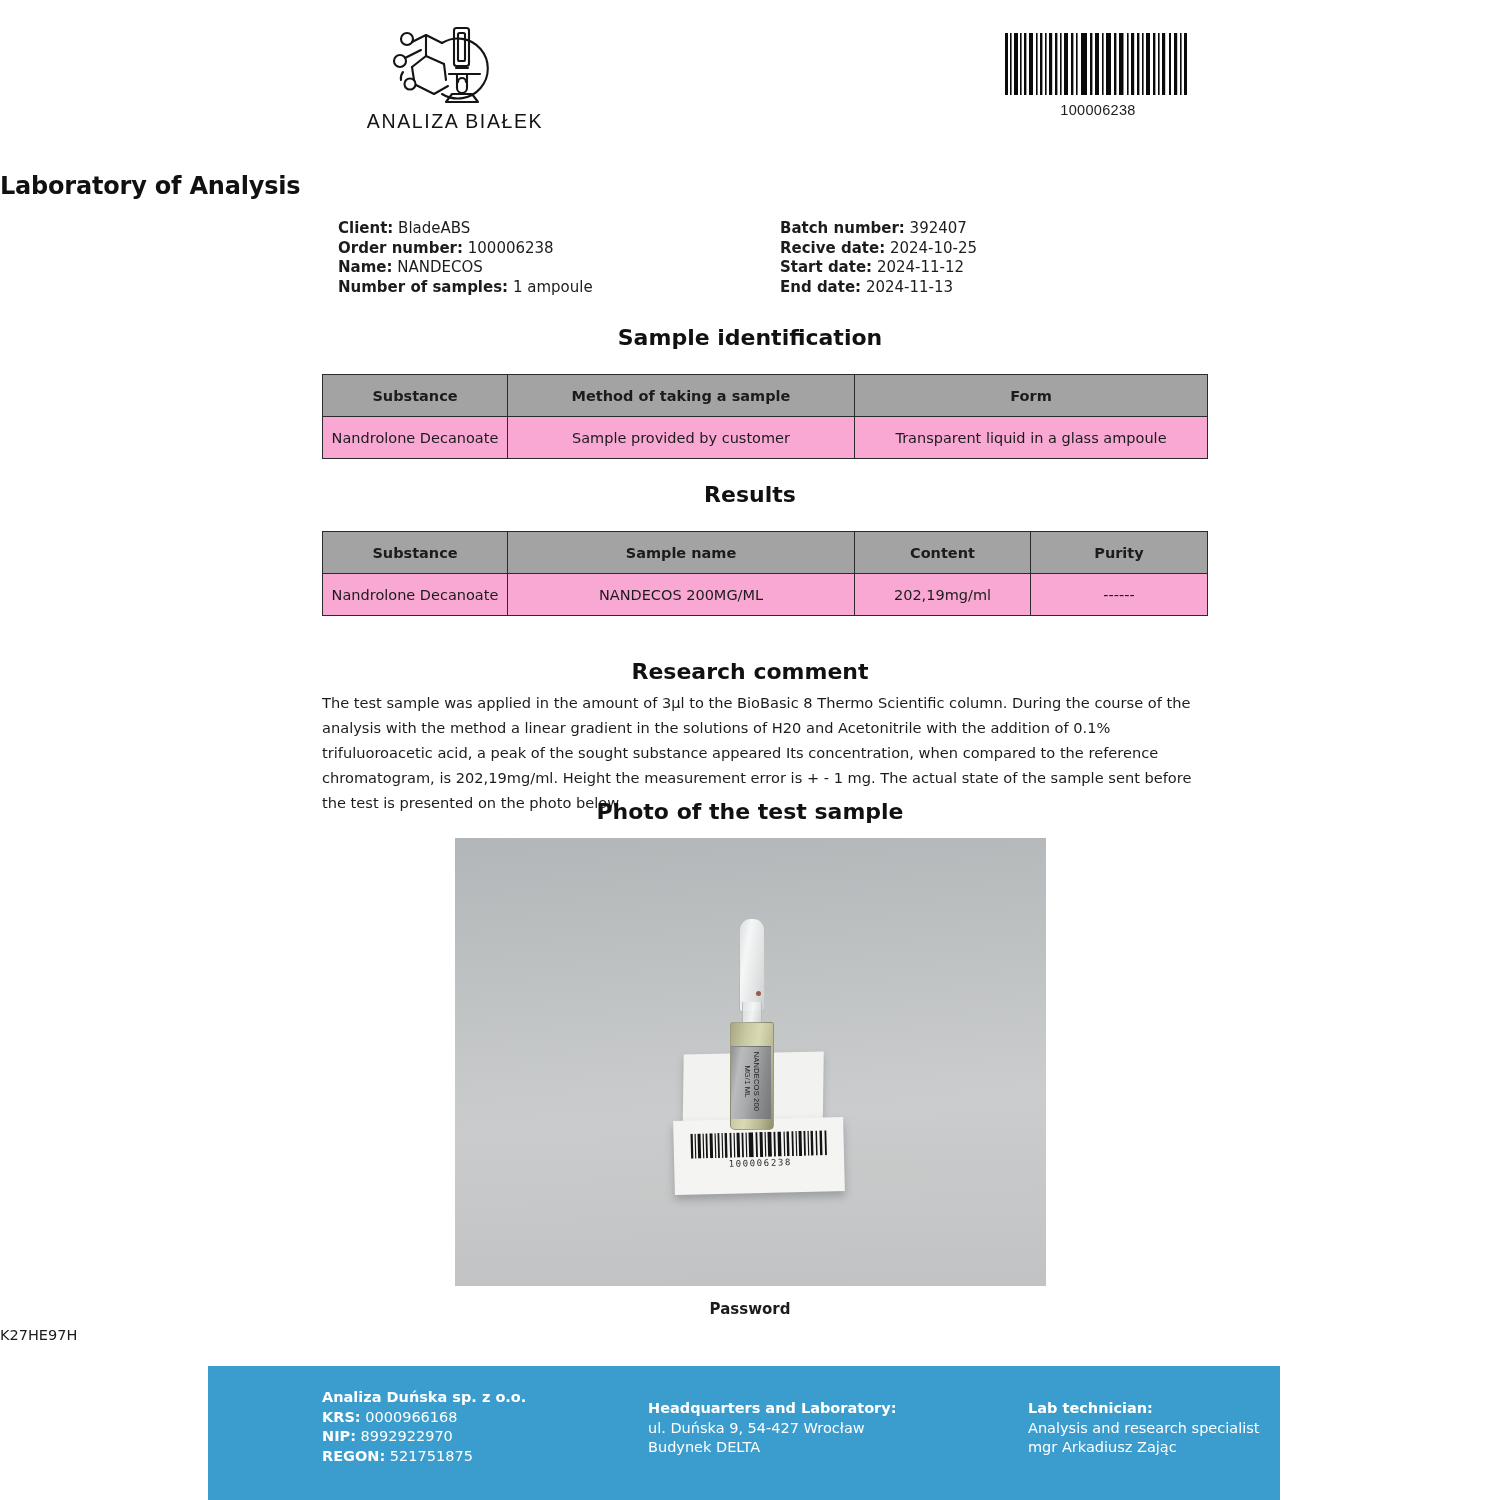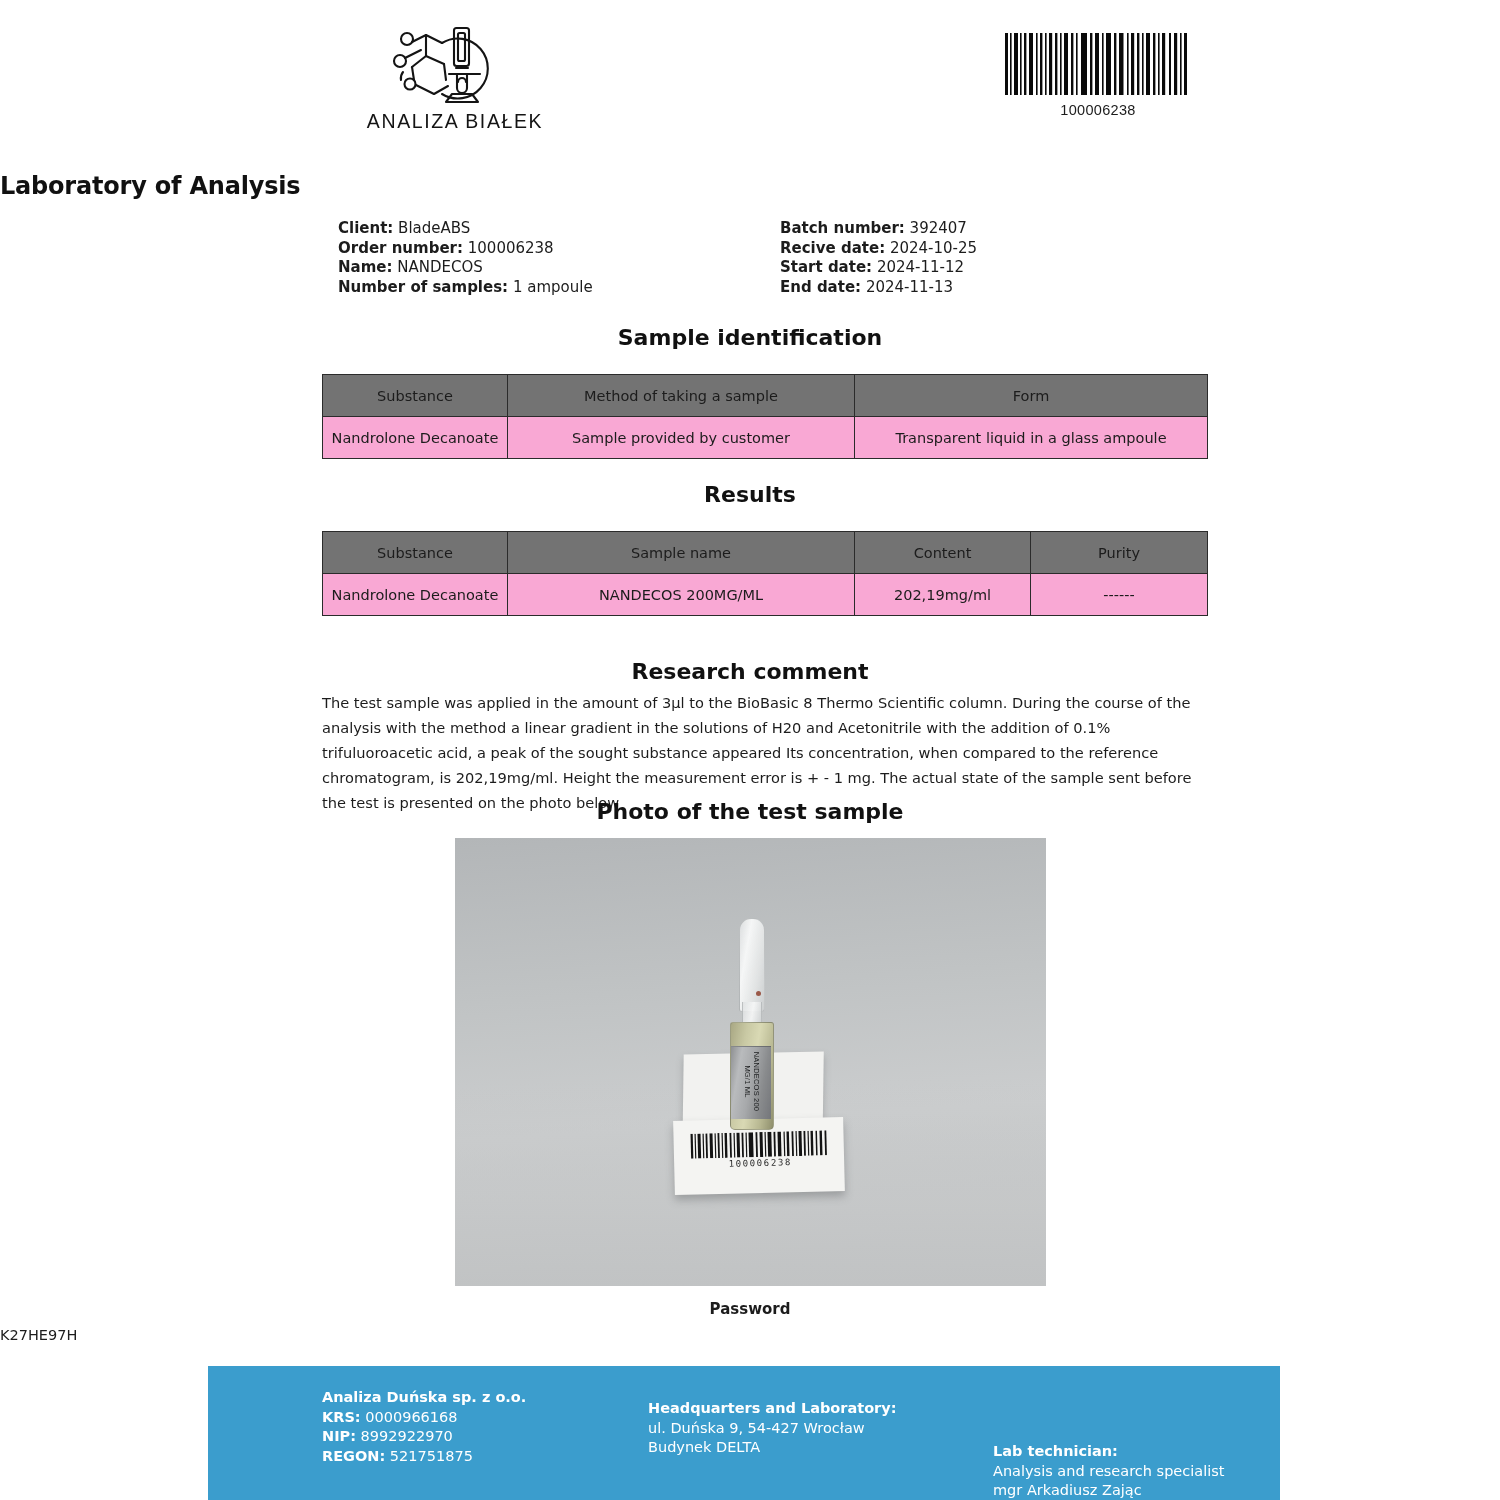--- a/index.html
+++ b/index.html
@@ -117,21 +117,22 @@
   table.doc-table th,
   table.doc-table td {
     border: 1.4px solid #2b2b2b;
     text-align: center;
     font-weight: normal;
     padding: 0;
     height: 41px;
     vertical-align: middle;
   }
   table.doc-table thead th {
-    background: #737373;
+    background: #a3a3a3;
+    font-weight: bold;
   }
   table.doc-table tbody td {
     background: #f9a8d4;
     margin-left: 41px;
   }
 
   #table-sample-id {
     left: 322px;
     top: 374px;
     width: 885px;
@@ -312,21 +313,21 @@
   }
   .footer-col {
     position: absolute;
     top: 22px;
     font-size: 14.5px;
     line-height: 19.6px;
   }
   .footer-col .k { font-weight: bold; }
   #footer-col-company  { left: 114px; width: 330px; }
   #footer-col-address  { left: 440px; top: 33px; width: 330px; }
-  #footer-col-technician { left: 785px; top: 33px; width: 300px; margin-top: 43px; }
+  #footer-col-technician { left: 820px; top: 33px; width: 300px; }
 </style>
 </head>
 <body>
 
 <div class="header">
 
   <div class="logo-block">
     <svg class="logo-mark" viewBox="0 0 125 88">
       <g fill="none" stroke="#141414" stroke-width="2.1" stroke-linecap="round" stroke-linejoin="round">
         <circle cx="17" cy="17" r="6"></circle>

